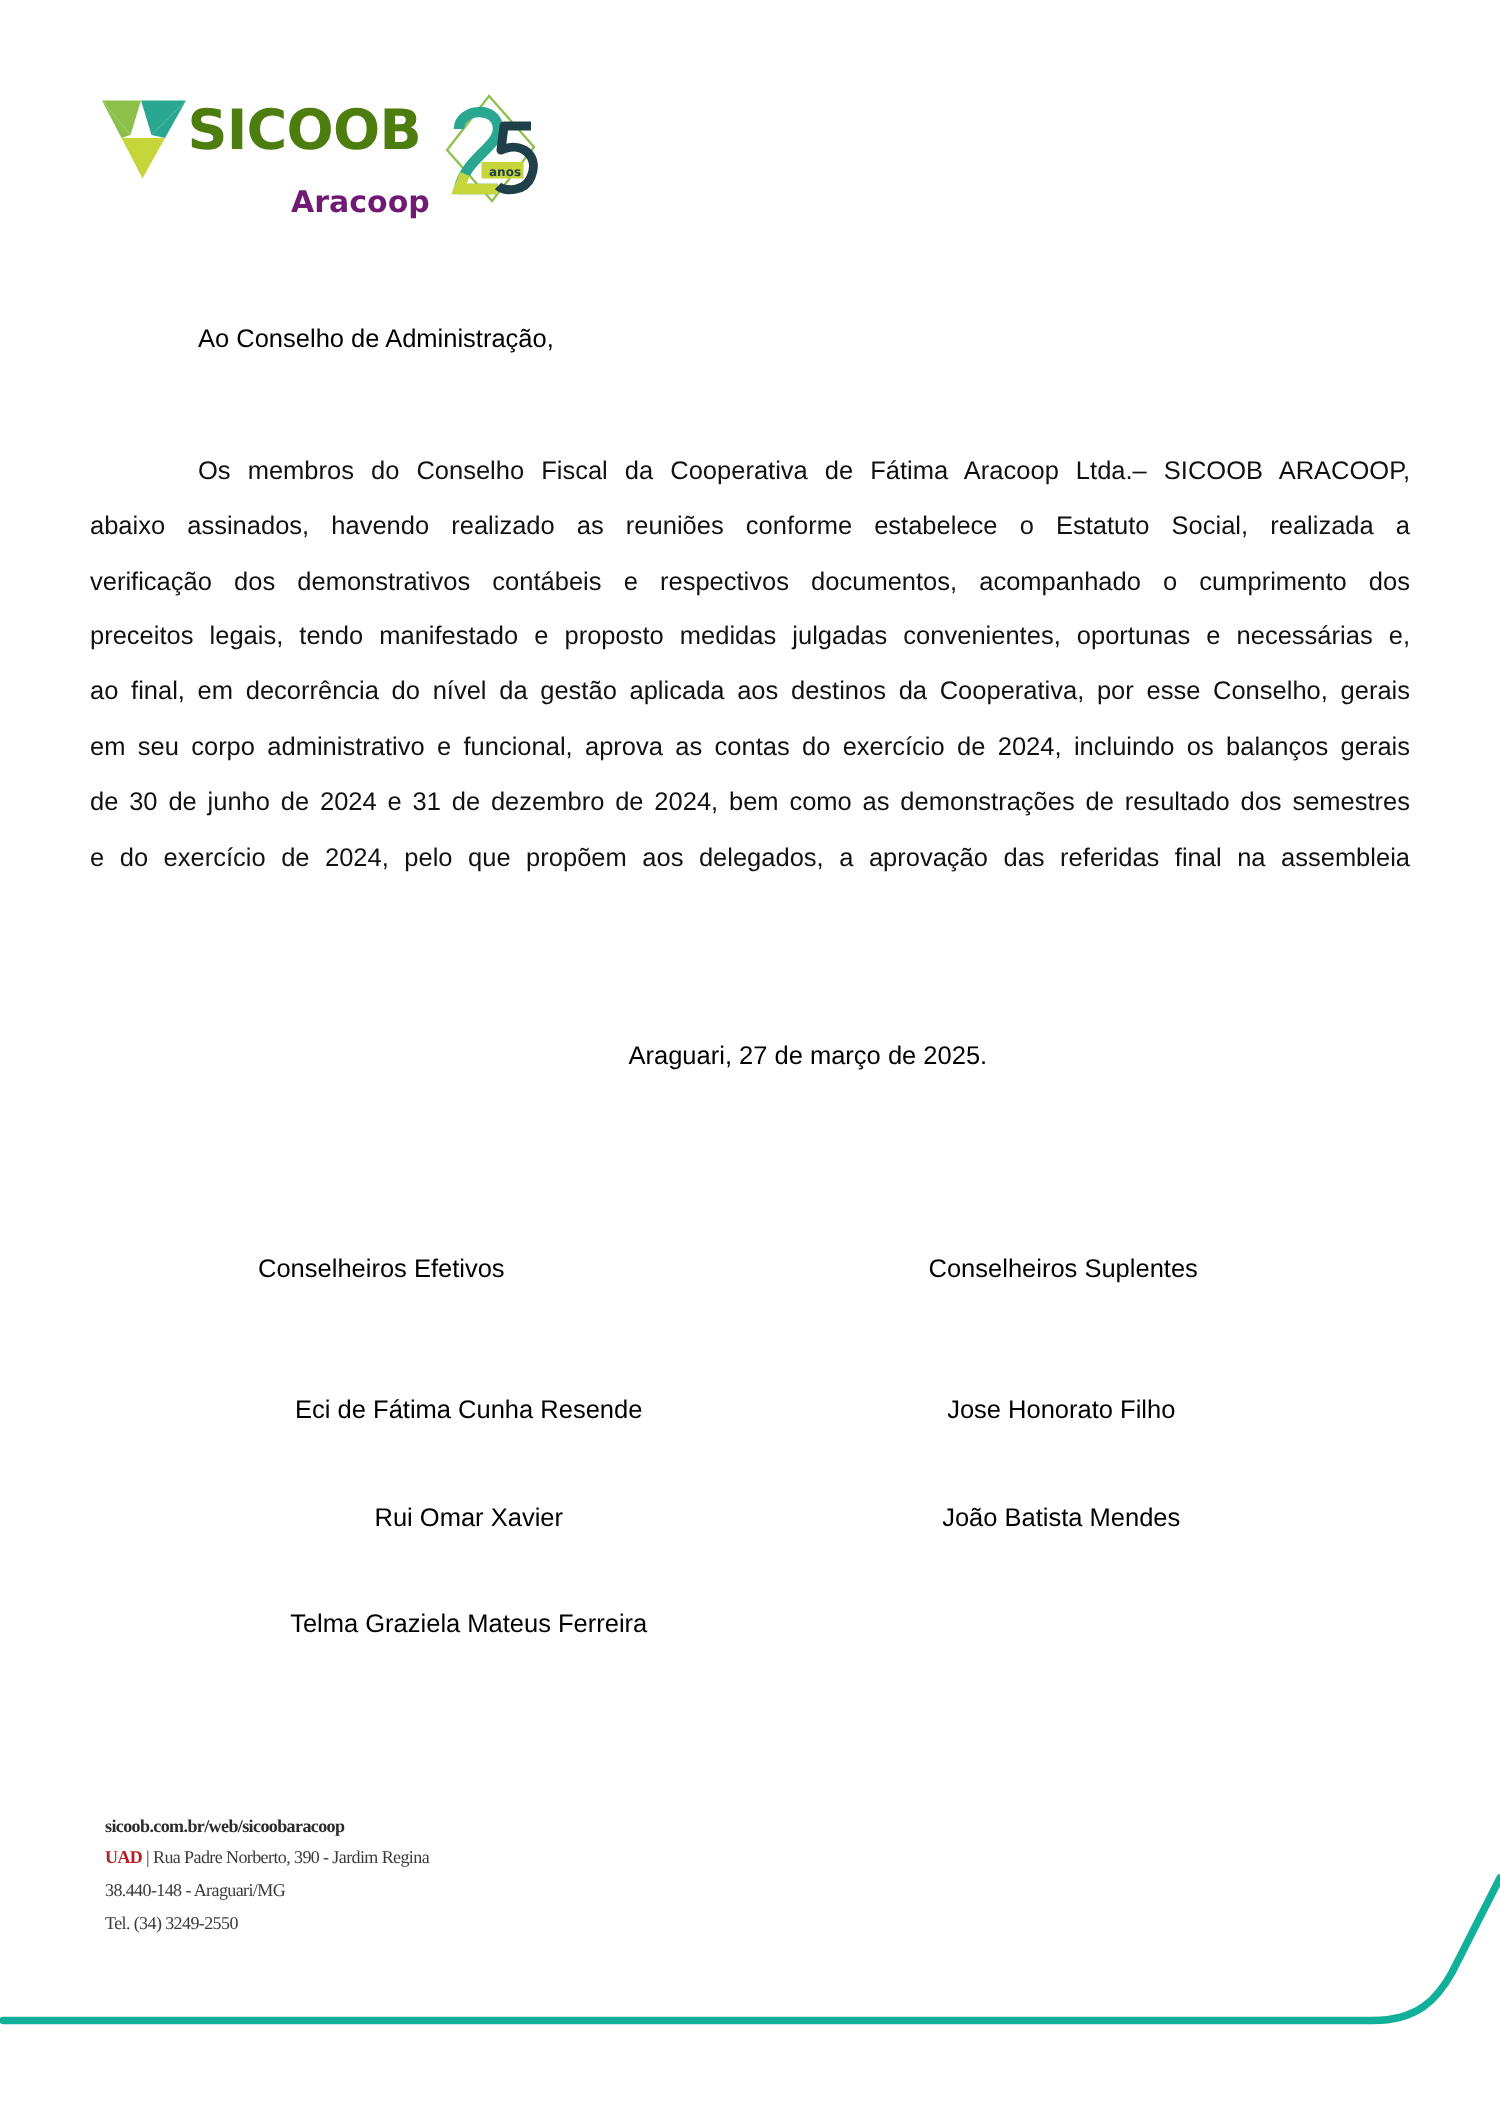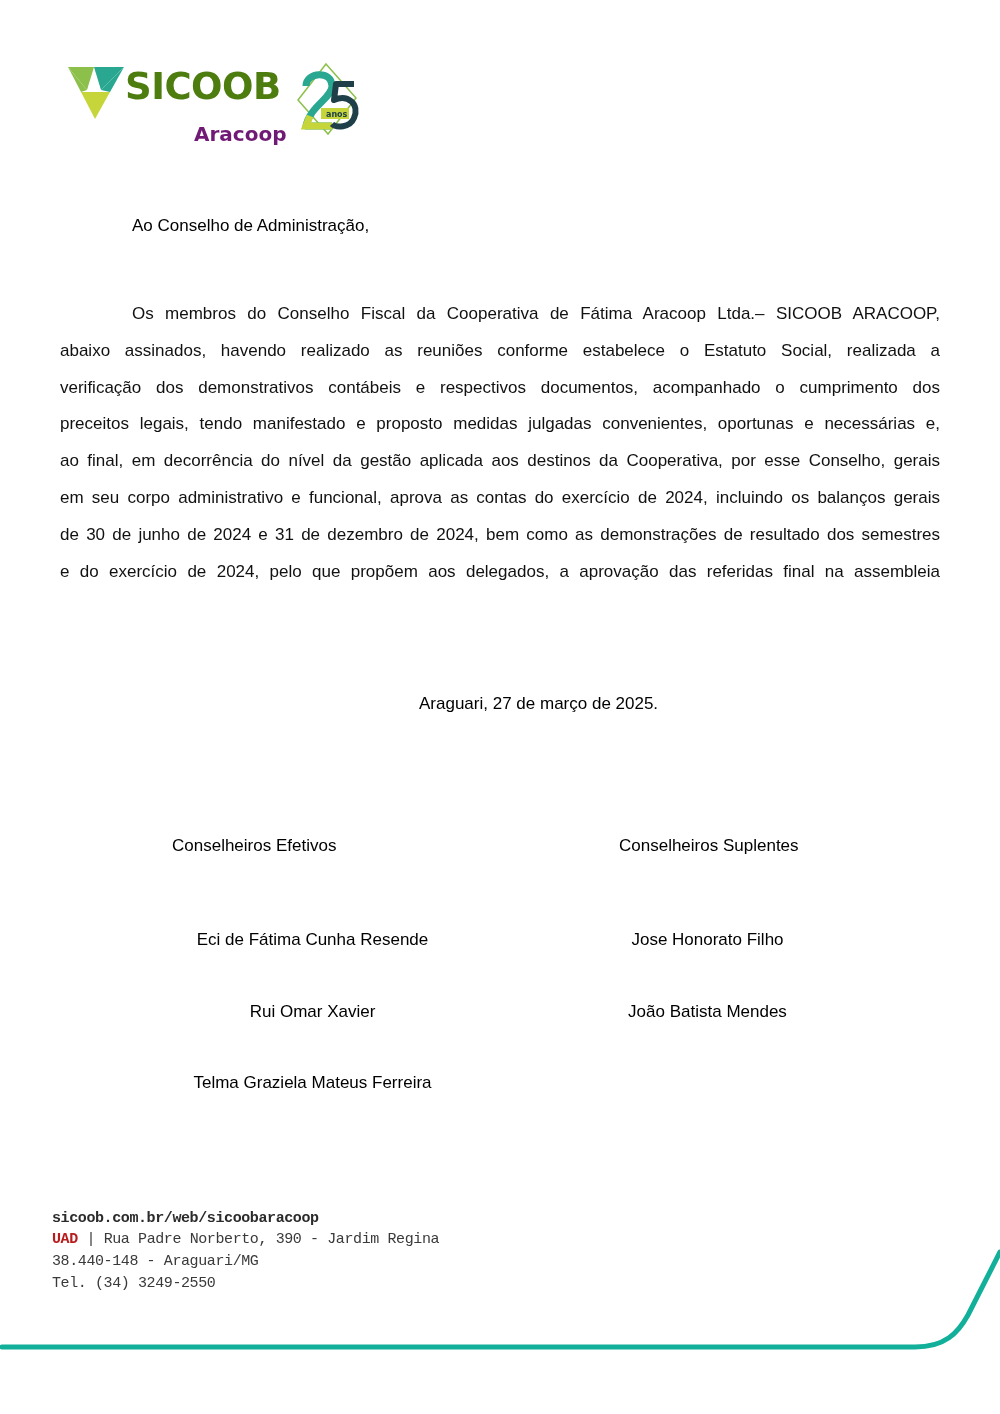--- a/index.html
+++ b/index.html
@@ -32,21 +32,21 @@
   #heading-suplentes { left: 619px; top: 837px; }
 
   .sig { text-align: center; }
   #sig-e1 { left: 160px; top: 931px; width: 305px; }
   #sig-e2 { left: 160px; top: 1003px; width: 305px; }
   #sig-e3 { left: 160px; top: 1074px; width: 305px; }
   #sig-s1 { left: 580px; top: 931px; width: 255px; }
   #sig-s2 { left: 580px; top: 1003px; width: 255px; }
 
   
-  .foot { left: 52px; font-family: Liberation Mono, monospace; font-size: 15px; color: #3a3a3a; line-height: 1; white-space: nowrap; letter-spacing: -0.4px; }
+  .foot { left: 70px; font-family: Liberation Serif, serif; font-size: 12px; color: #3a3a3a; line-height: 1; white-space: nowrap; letter-spacing: -0.4px; }
   #foot-url { top: 1211px; font-weight: bold; color: #2b2b2b; }
   #foot-addr { top: 1232px; }
   #foot-addr b { font-weight: bold; color: #b91c1c; }
   #foot-cep { top: 1254px; }
   #foot-tel { top: 1276px; }
 
   #teal-line { left: 0; top: 0; width: 1000px; height: 1414px; pointer-events: none; }
 </style>
 </head>
 <body>

